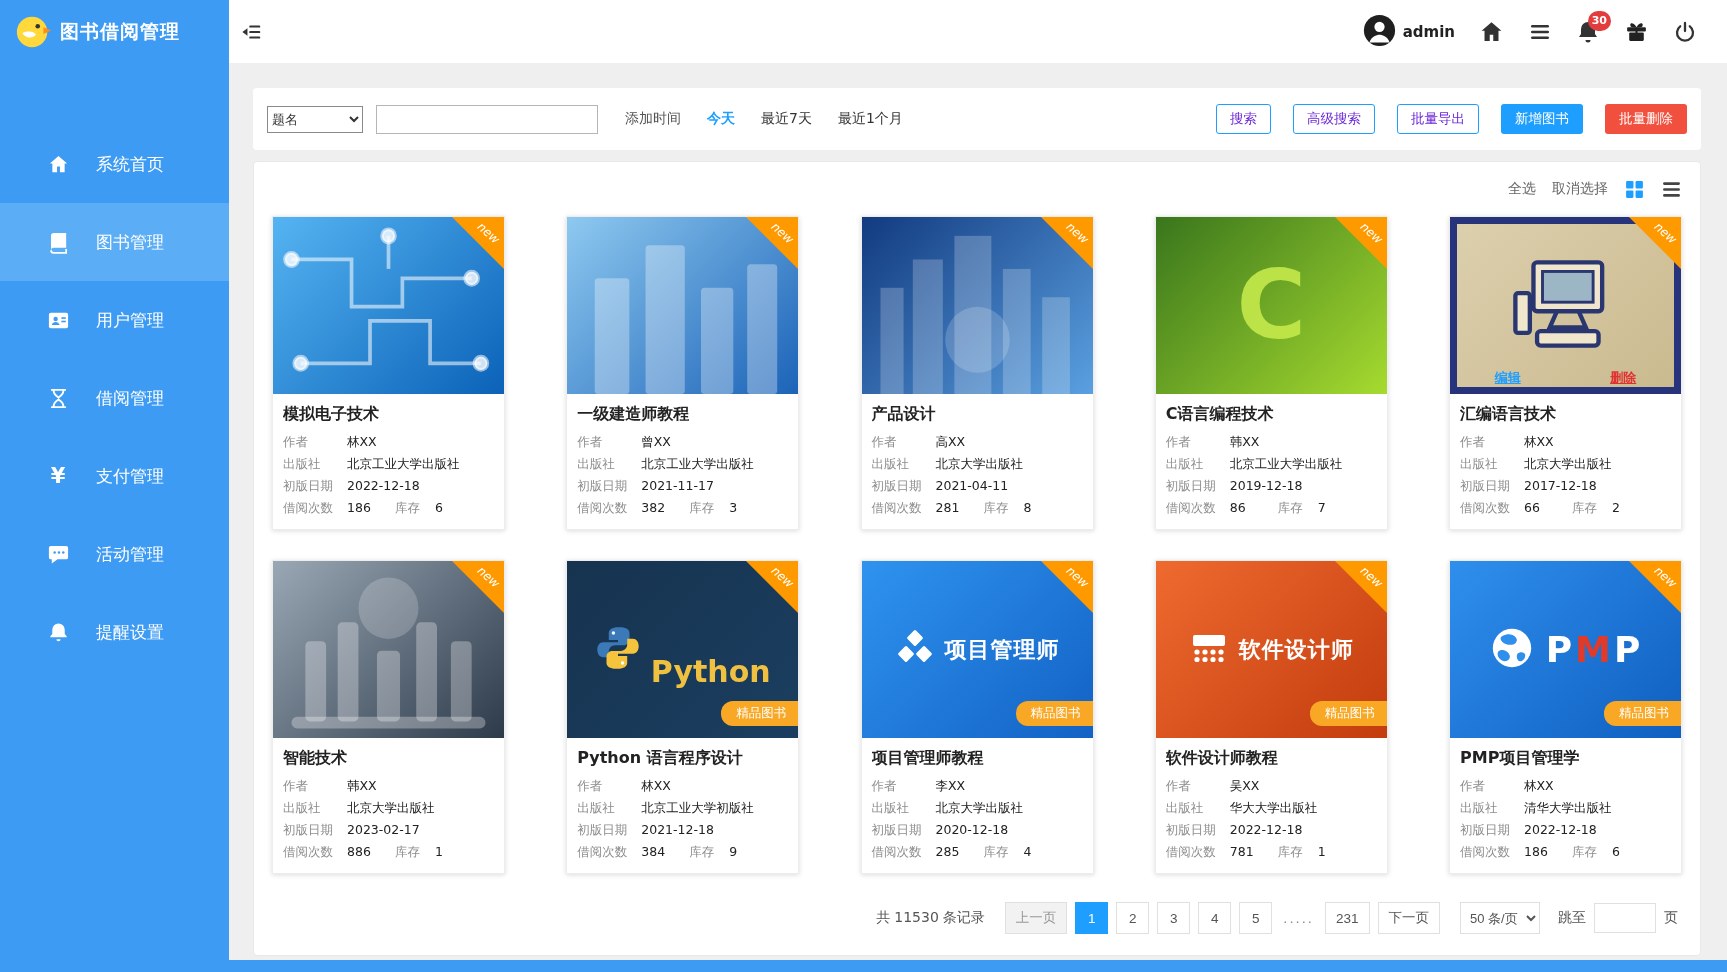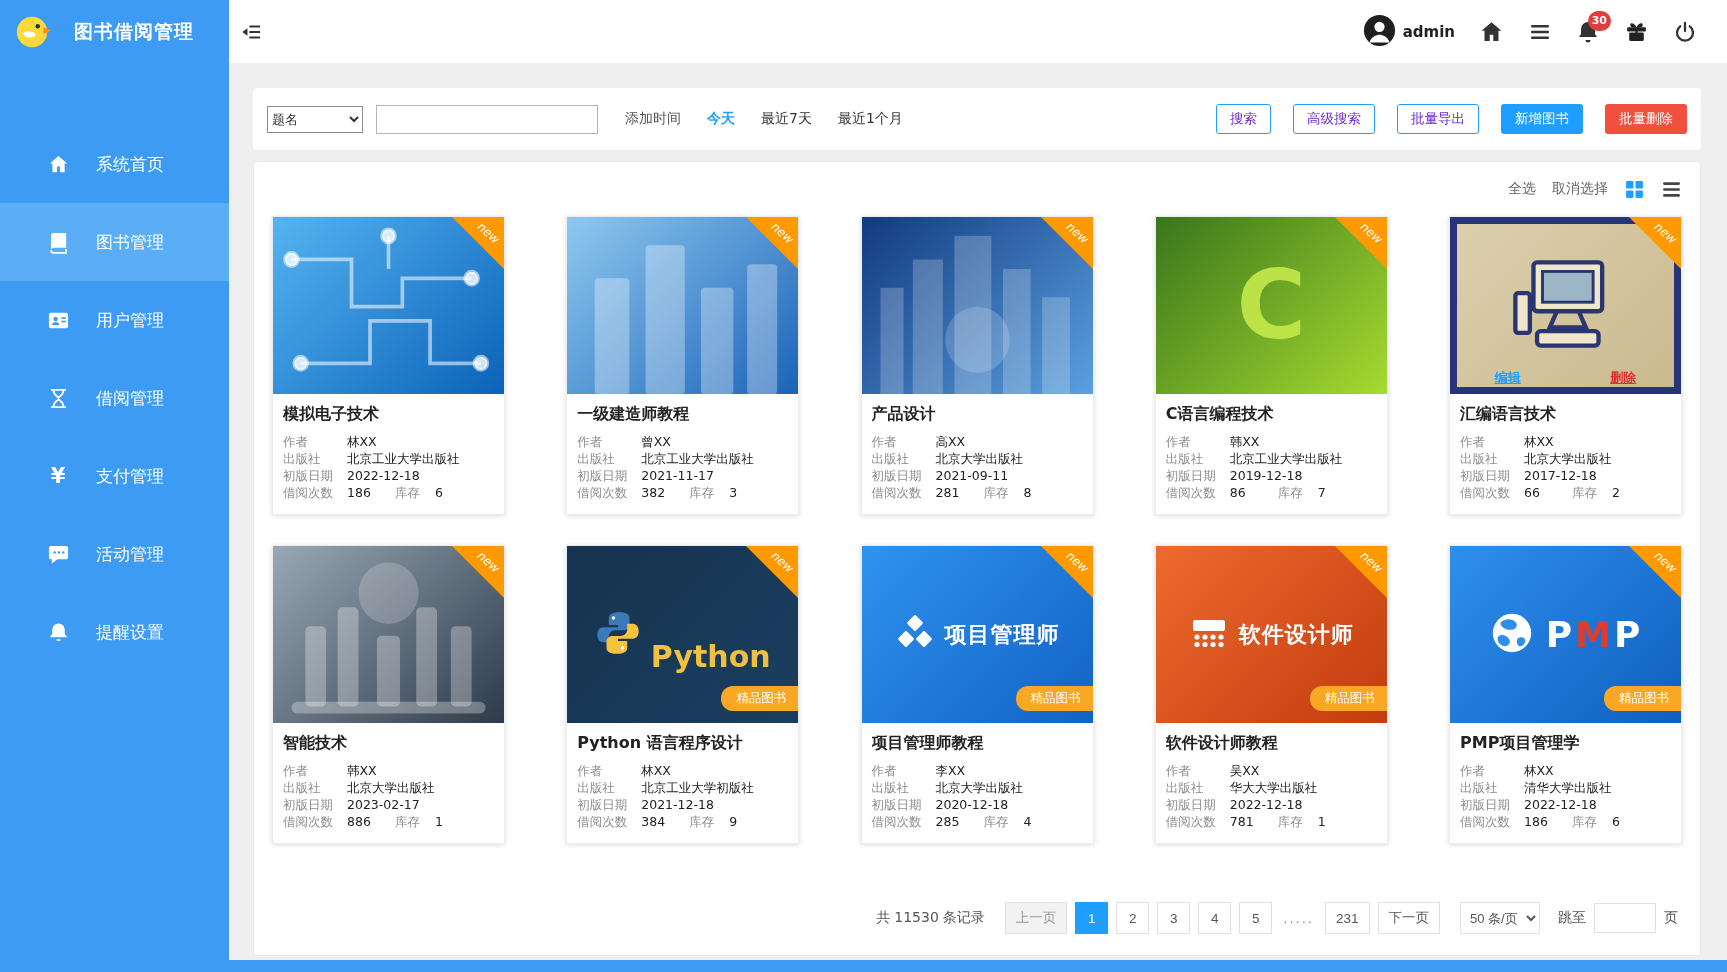--- a/index.html
+++ b/index.html
@@ -2,21 +2,21 @@
 <html><head>
 <meta charset="utf-8">
 <style>
   *{margin:0;padding:0;box-sizing:border-box;}
   html,body{width:1727px;height:972px;overflow:hidden;}
   body{font-family:"DejaVu Sans","Liberation Sans",sans-serif;font-size:14px;color:#333;background:#efefef;}
   .app{display:flex;width:100%;height:100%;position:relative;}
 
   
   .sidebar{width:229px;background:#3d9bf3;color:#fff;flex-shrink:0;display:flex;flex-direction:column;z-index:2;}
-  .logo{height:63px;display:flex;align-items:center;gap:22px;padding:0 14px;}
+  .logo{height:63px;display:flex;align-items:center;gap:8px;padding:0 14px;}
   .logo-icon svg{display:block;}
   .logo-title{font-size:19px;font-weight:700;letter-spacing:1px;white-space:nowrap;}
   .side-nav{margin-top:62px;}
   .side-item{height:78px;display:flex;align-items:center;gap:26px;padding-left:46px;cursor:pointer;font-size:17px;}
   .side-item.active{background:#5badf5;}
   .side-icon{width:24px;height:24px;display:flex;align-items:center;justify-content:center;flex-shrink:0;}
   .side-icon svg{width:23px;height:23px;}
   .yen-glyph{font-size:21px;font-weight:700;line-height:1;}
 
   
@@ -61,21 +61,21 @@
   .cover-art.pmp .cover-text{font-size:36px;font-weight:800;letter-spacing:3px;}
   .corner-badge{position:absolute;top:0;right:0;width:0;height:0;border-top:52px solid #f90;border-left:52px solid transparent;z-index:3;}
   .corner-badge span{position:absolute;top:-43px;right:3px;color:#fff;font-size:12px;font-style:italic;transform:rotate(42deg);}
   .premium-badge{position:absolute;right:0;bottom:12px;background:#f9a825;color:#fff;font-size:12.5px;padding:4px 12px 4px 15px;border-radius:12px 0 0 12px;z-index:3;}
   .cover-actions{position:absolute;bottom:7px;left:0;right:0;display:flex;justify-content:space-around;z-index:4;}
   .cover-actions a{font-size:13px;text-decoration:underline;cursor:pointer;font-weight:600;}
   .edit-link{color:#1e9fff;}
   .delete-link{color:#e03030;}
   .book-info{padding:10px 10px 12px;}
   .book-title{font-size:16px;font-weight:700;color:#222;margin-bottom:9px;white-space:nowrap;overflow:hidden;}
-  .detail-row{display:flex;align-items:baseline;font-size:12.5px;white-space:nowrap;}
+  .detail-row{display:flex;align-items:baseline;font-size:12.5px;margin-top:5px;white-space:nowrap;}
   .dl{color:#8d8d8d;width:64px;flex-shrink:0;}
   .dv{color:#222;}
   .dv.w{width:48px;flex-shrink:0;}
   .dl2{color:#8d8d8d;width:40px;flex-shrink:0;}
 
   
   .pagination{display:flex;align-items:center;justify-content:flex-end;gap:8px;min-height:74px;margin-top:auto;padding-right:4px;flex-shrink:0;}
   .total-text{color:#555;font-size:14px;margin-right:12px;}
   .total-text .total-num{margin:0 4px;}
   .page-btn{min-width:33px;height:32px;border:1px solid #e0e0e0;background:#fff;color:#555;font-size:13.5px;cursor:pointer;padding:0 10px;}
@@ -393,21 +393,21 @@
                 <div class="detail-row">
                   <span class="dl">作者</span>
                   <span class="dv">高XX</span>
                 </div>
                 <div class="detail-row">
                   <span class="dl">出版社</span>
                   <span class="dv">北京大学出版社</span>
                 </div>
                 <div class="detail-row">
                   <span class="dl">初版日期</span>
-                  <span class="dv">2021-09-11</span>
+                  <span class="dv">2021-04-11</span>
                 </div>
                 <div class="detail-row">
                   <span class="dl">借阅次数</span>
                   <span class="dv w">281</span>
                   <span class="dl2">库存</span>
                   <span class="dv">8</span>
                 </div>
               </div>
             </div>
 

